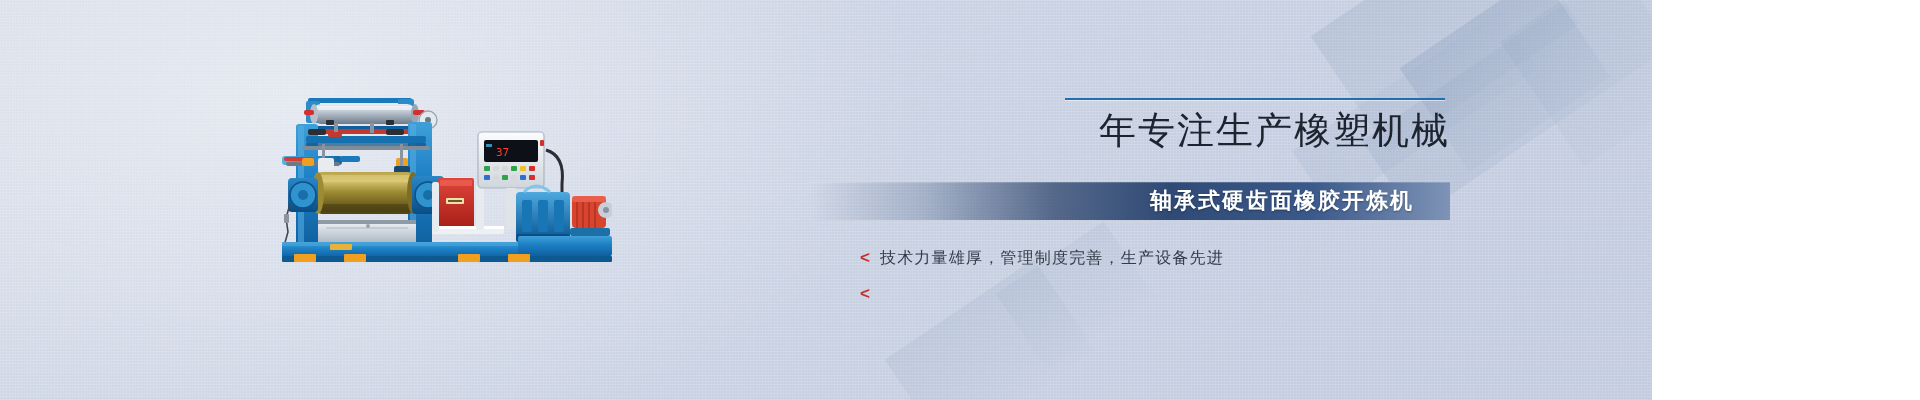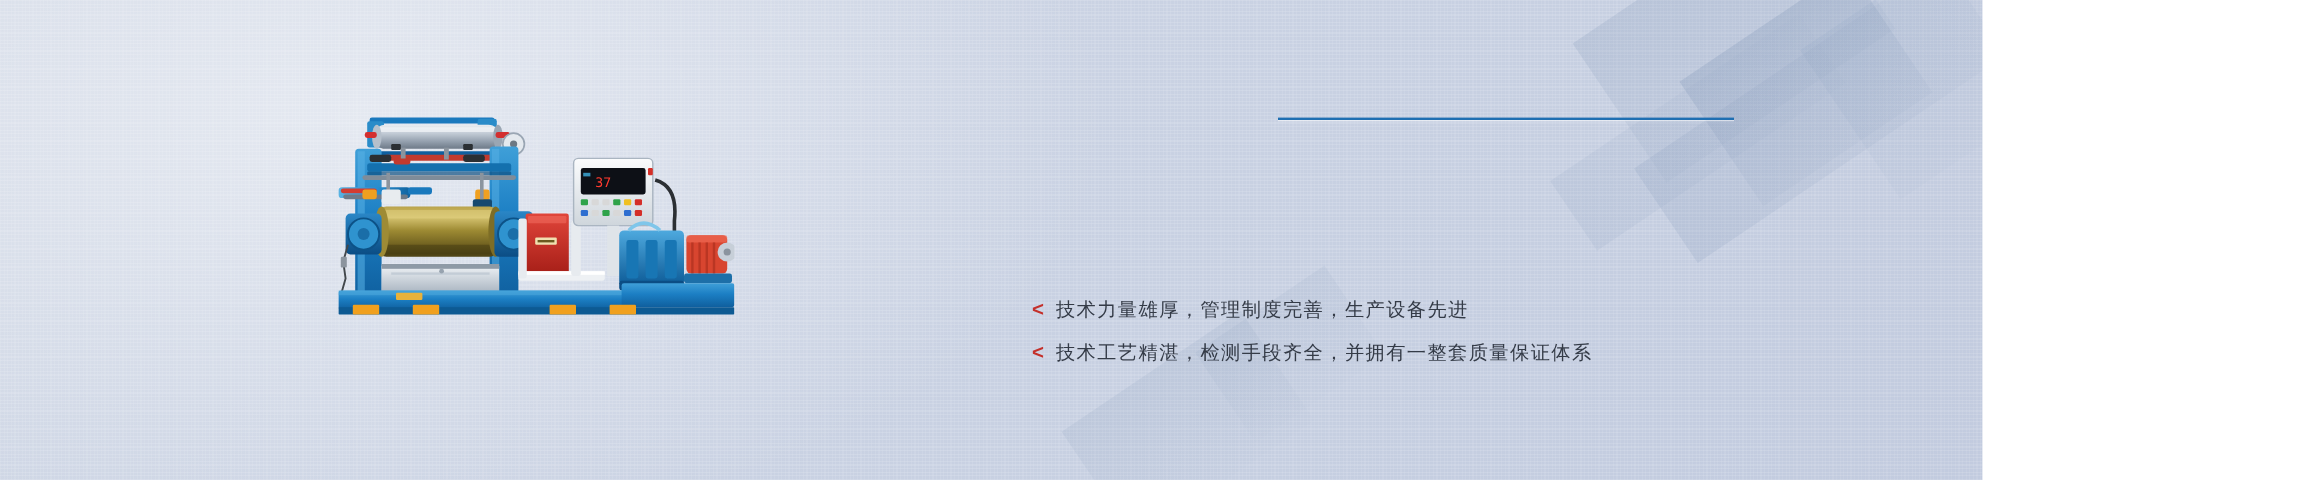--- a/index.html
+++ b/index.html
@@ -384,27 +384,30 @@
       <rect x="226" y="158" width="22" height="8" rx="1" fill="#f0a01e"></rect>
 
       <rect x="48" y="148" width="22" height="6" rx="1" fill="#e8b23a"></rect>
     </svg>
   </div>
 
   <div class="content">
 
     <div class="rule"></div>
 
-
+    <div class="headline">年专注生产橡塑机械</div>
+
+    <div class="subbar">
+      <div class="subbar-text">轴承式硬齿面橡胶开炼机</div>
+    </div>
 
     <div class="bullets">
       <div class="bullet">
         <span class="bullet-mark">&lt;</span>
         <span class="bullet-text">技术力量雄厚，管理制度完善，生产设备先进</span>
       </div>
       <div class="bullet">
         <span class="bullet-mark">&lt;</span>
-        <span class="bullet-text">技术工艺精湛，检测手段齐全，并拥有一整套质量保证体系</span>
       </div>
     </div>
 
   </div>
 </div>
 
 </body></html>

